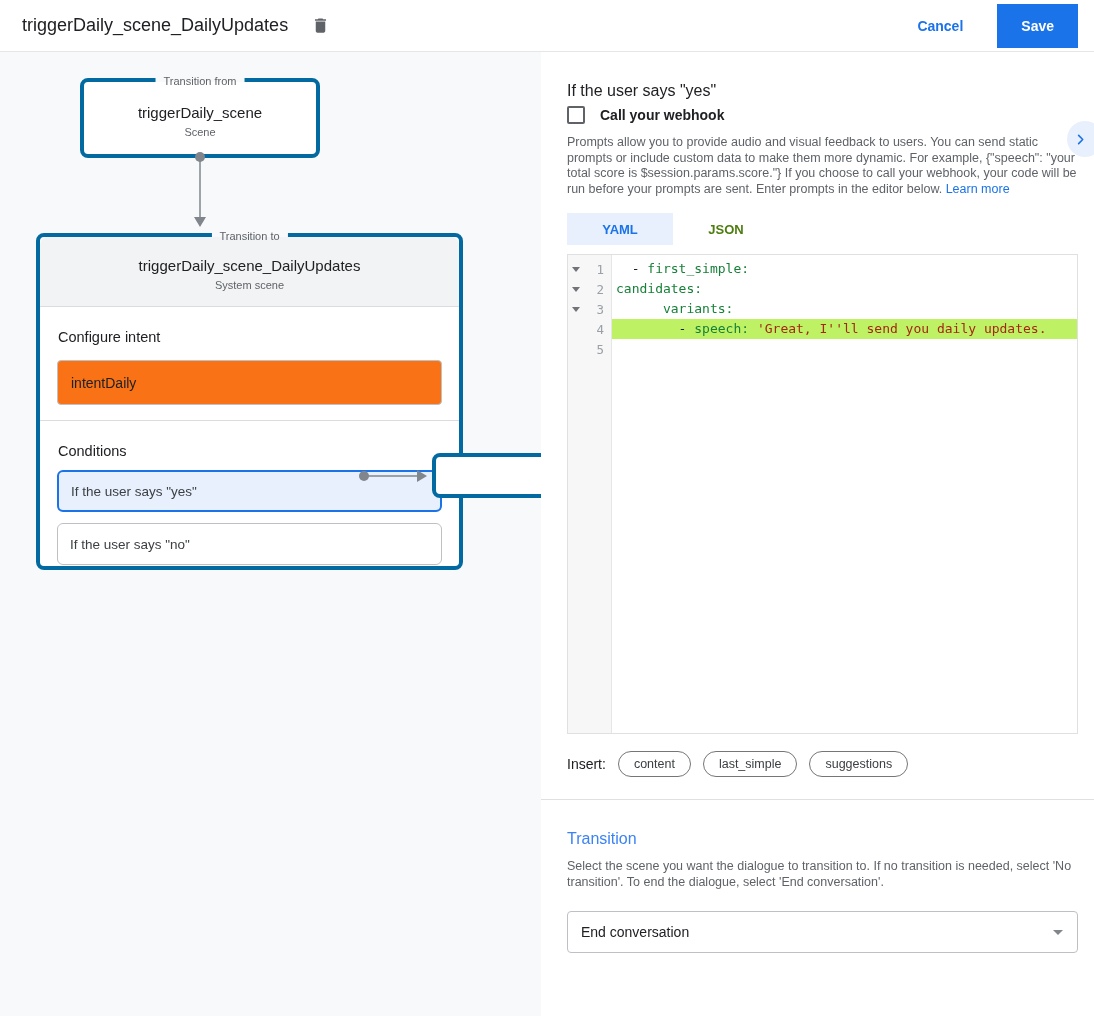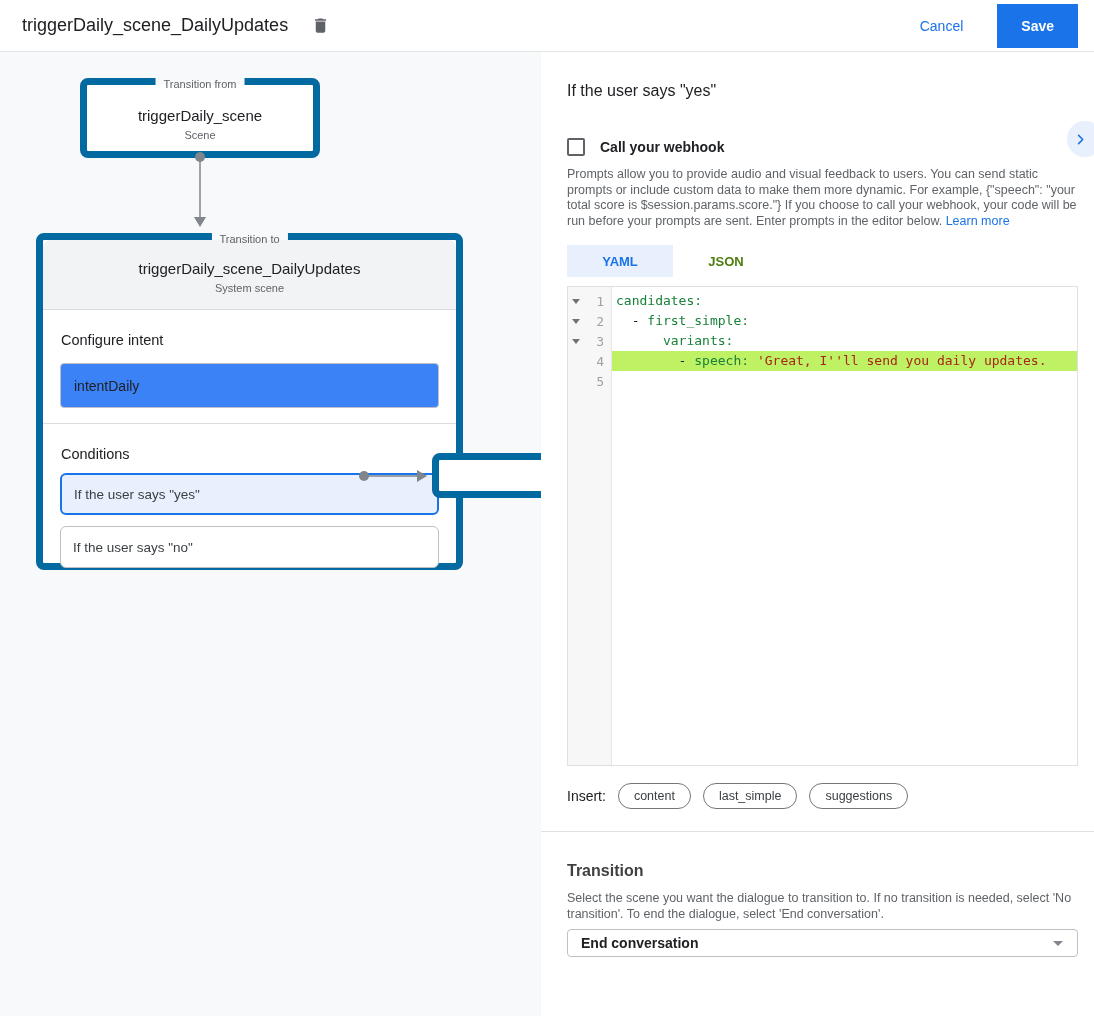--- a/index.html
+++ b/index.html
@@ -6,66 +6,66 @@
   html,body { width:1094px; height:1016px; overflow:hidden; background:#fff;
               font-family:"Liberation Sans", sans-serif; color:#202124; }
 
   
   .topbar { height:52px; display:flex; align-items:center; padding:0 16px 0 22px;
             border-bottom:1px solid #e4e6e8; background:#fff; }
   .topbar-title { font-size:18px; color:#202124; }
   .trash-btn { margin-left:18px; width:28px; height:28px; display:flex; align-items:center;
                justify-content:center; cursor:pointer; background:none; border:none; }
   .topbar-spacer { flex:1; }
-  .cancel-btn { color:#1a73e8; font-size:14px; font-weight:400; background:none; border:none;
+  .cancel-btn { color:#1a73e8; font-size:14px; font-weight:700; background:none; border:none;
                 cursor:pointer; margin-right:34px; font-family:inherit;margin-left:40px; }
   .save-btn { background:#1a73e8; color:#fff; font-size:14px; font-weight:700; border:none;
               border-radius:0; padding:0 24px; height:44px; cursor:pointer; font-family:inherit; }
 
   
   .main { display:flex; height:964px; }
   .left-panel { width:541px; background:#f8f9fa; position:relative; overflow:hidden; flex:none; }
   .right-panel { flex:1; background:#fff; position:relative; padding:0 16px 0 26px; }
 
   
-  .flow-box { position:absolute; background:#fff; border:7px solid #0369a1; border-radius:8px; }
+  .flow-box { position:absolute; background:#fff; border:4px solid #0369a1; border-radius:8px; }
   .legend { position:absolute; top:-8px; left:50%; transform:translateX(-50%);
             font-size:11px; color:#5f6368; padding:0 8px; white-space:nowrap; line-height:15px; }
   .legend-a { background:linear-gradient(180deg,#f8f9fa 53%,#ffffff 53%); }
   .legend-b { background:linear-gradient(180deg,#f8f9fa 53%,#f1f3f4 53%); }
   .box-from { left:80px; top:26px; width:240px; height:80px; text-align:center; }
   .box-from .scene-name { margin-top:22px; font-size:15px; color:#202124; }
   .box-from .scene-type { margin-top:5px; font-size:11px; color:#5f6368; }
 
   .box-to { left:36px; top:181px; width:427px; height:337px; }
   .box-to-header { background:#f1f3f4; border-bottom:1px solid #dadce0; border-radius:8px 8px 0 0;
                    height:70px; text-align:center; }
   .box-to-header .scene-name { padding-top:20px; font-size:15px; color:#202124; }
   .box-to-header .scene-type { margin-top:5px; font-size:11px; color:#5f6368; }
   .section-label { margin:22px 18px 0 18px; font-size:14.5px; color:#202124; }
   .intent-input { margin:15px 17px 0 17px; height:45px; border:1px solid #bdc1c6; border-radius:4px;
                   display:flex; align-items:center; padding-left:13px; font-size:14px; color:#202124;
-                  background:#3b82f6; }
+                  background:#f97316; }
   .box-divider { margin-top:15px; border-top:1px solid #dadce0; }
   .cond { margin:11px 17px 0 17px; height:42px; border:1px solid #bdc1c6; border-radius:6px;
           display:flex; align-items:center; padding-left:12px; font-size:13.5px; color:#3c4043;
           background:#fff; cursor:pointer; }
   .cond.selected { background:#e8f0fe; border:2px solid #1a73e8; }
 
   .box-target { left:432px; top:401px; width:122px; height:45px; }
 
   .flow-svg { position:absolute; left:0; top:0; width:541px; height:964px; pointer-events:none; }
 
   
   .panel-title { margin-top:30px; font-size:16px; color:#202124; }
   .collapse-btn { position:absolute; top:69px; right:-8px; width:36px; height:36px; border:none;
                   border-radius:50%; background:#e8f0fe; cursor:pointer; display:flex;
                   align-items:center; justify-content:center; padding-right:10px; }
   .check-row { display:flex; align-items:center; }
-  .row-webhook { margin-top:38px; }
+  .row-webhook { margin-top:6px; }
   .row-prompts { margin-top:27px; }
   .checkbox { width:18px; height:18px; border-radius:2px; flex:none; cursor:pointer; }
   .checkbox.unchecked { border:2px solid #5f6368; background:#fff; }
   .checkbox.checked { background:#1a73e8; border:2px solid #1a73e8; display:flex;
                       align-items:center; justify-content:center; }
   .check-label { margin-left:15px; font-size:14px; font-weight:700; color:#202124; }
   .lang-badge { margin-left:13px; background:#f3e8fd; color:#8430ce; font-size:10px; font-weight:700;
                 letter-spacing:0.6px; padding:4px 7px; border-radius:3px; }
   .desc { margin-top:11px; width:512px; font-size:12.5px; line-height:15.5px; color:#5f6368; }
   .link { color:#1a73e8; cursor:pointer; }
@@ -90,25 +90,25 @@
   .tok-key { color:#188038; }
   .tok-string { color:#a52714; }
   .tok-plain { color:#202124; }
 
   .insert-row { margin-top:17px; display:flex; align-items:center; }
   .insert-label { font-size:14px; color:#202124; }
   .pill { margin-left:12px; border:1px solid #747775; border-radius:14px; background:#fff;
           padding:5px 15px; font-size:12.5px; color:#3c4043; cursor:pointer; font-family:inherit; }
 
   .panel-divider { margin:22px -16px 0 -26px; border:none; border-top:1px solid #e0e0e0; }
-  .transition-title { margin-top:30px; font-size:16px; color:#404040;font-weight:bold; }
+  .transition-title { margin-top:30px; font-size:16px; color:#3b82f6; }
   .transition-desc { margin-top:11px; width:512px; font-size:12.5px; line-height:15.5px; color:#5f6368; }
-  .select-box { margin-top:7px; width:511px; height:28px; border:1px solid #bdc1c6; border-radius:4px;
+  .select-box { margin-top:21px; width:511px; height:42px; border:1px solid #bdc1c6; border-radius:4px;
                 display:flex; align-items:center; padding:0 14px 0 13px; font-size:14px; color:#202124;
-                cursor:pointer; background:#fff;font-weight:bold; }
+                cursor:pointer; background:#fff; }
   .select-value { flex:1; }
   .select-caret { width:0; height:0; border-left:5px solid transparent; border-right:5px solid transparent;
                   border-top:5px solid #80868b; }
 </style>
 </head>
 <body>
 
 <div class="topbar">
   <div class="topbar-title">triggerDaily_scene_DailyUpdates</div>
   <button class="trash-btn">
@@ -209,22 +209,22 @@
           <div class="gutter-row">
             <span class="fold-slot"></span>
             <span class="line-num">4</span>
           </div>
           <div class="gutter-row">
             <span class="fold-slot"></span>
             <span class="line-num">5</span>
           </div>
         </div>
       <div class="code-area" id="code-lines">
+          <div class="code-line"><span class="tok-plain">  - </span><span class="tok-key">first_simple:</span></div>
           <div class="code-line"><span class="tok-key">candidates:</span></div>
-          <div class="code-line"><span class="tok-plain">  - </span><span class="tok-key">first_simple:</span></div>
           <div class="code-line"><span class="tok-plain">      </span><span class="tok-key">variants:</span></div>
           <div class="code-line hl"><span class="tok-plain">        - </span><span class="tok-key">speech: </span><span class="tok-string">'Great, I''ll send you daily updates.</span></div>
           <div class="code-line"></div>
         </div>
     </div>
 
     <div class="insert-row">
       <span class="insert-label">Insert:</span>
       <span id="pills" style="display:flex;">
           <button class="pill">content</button>

